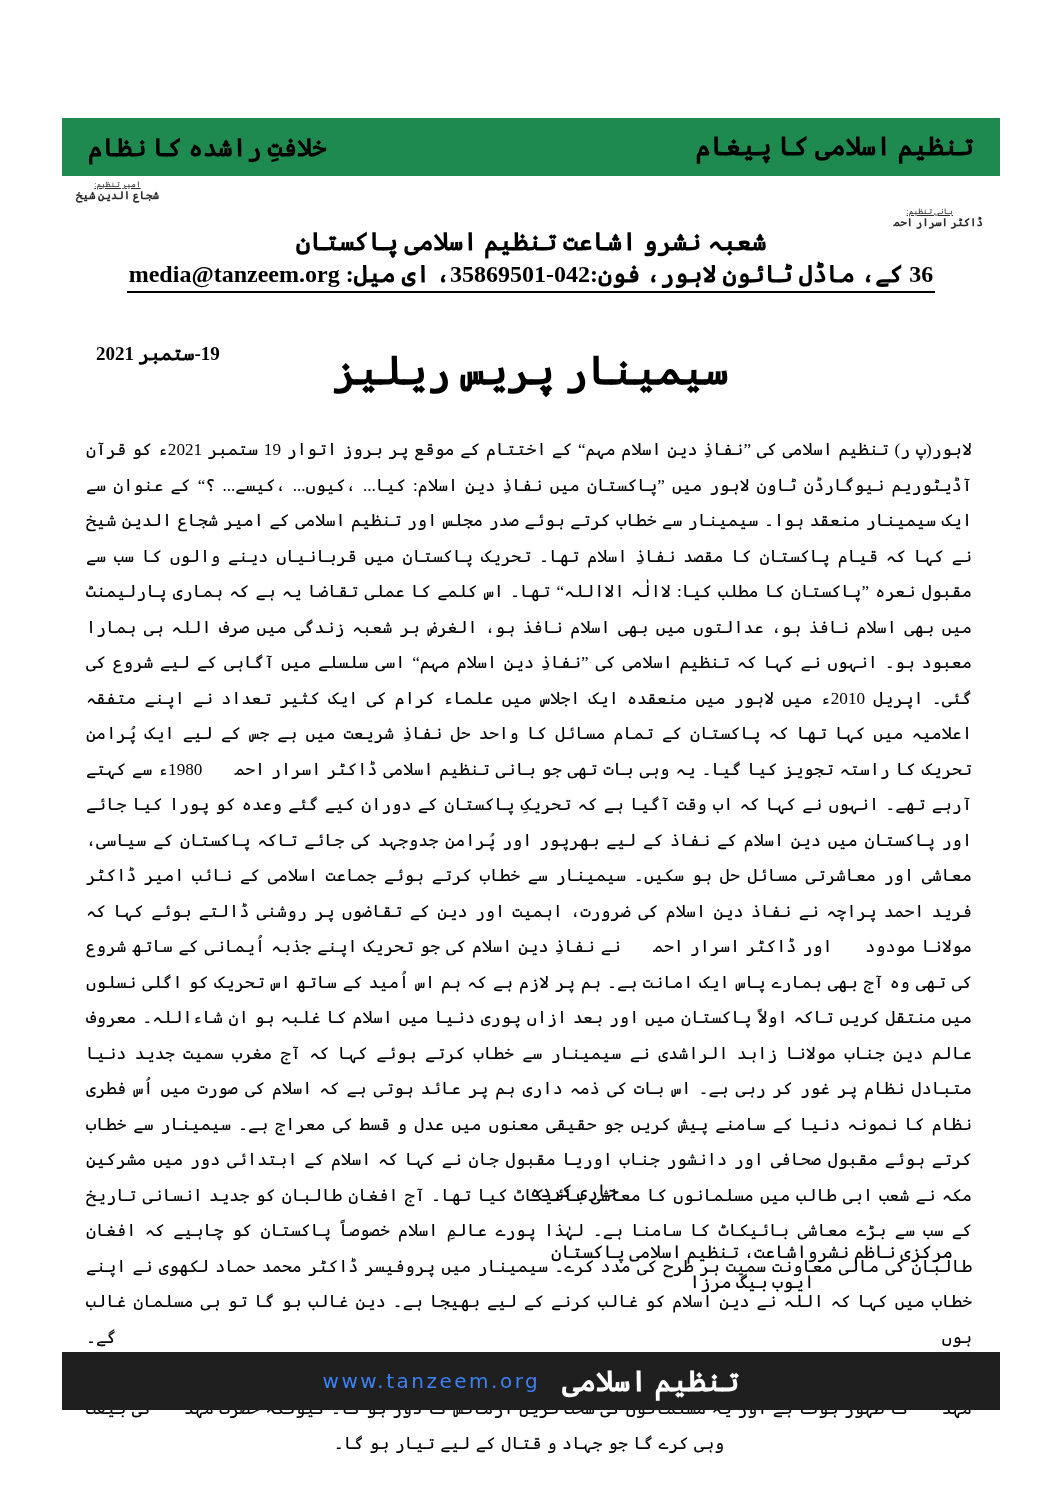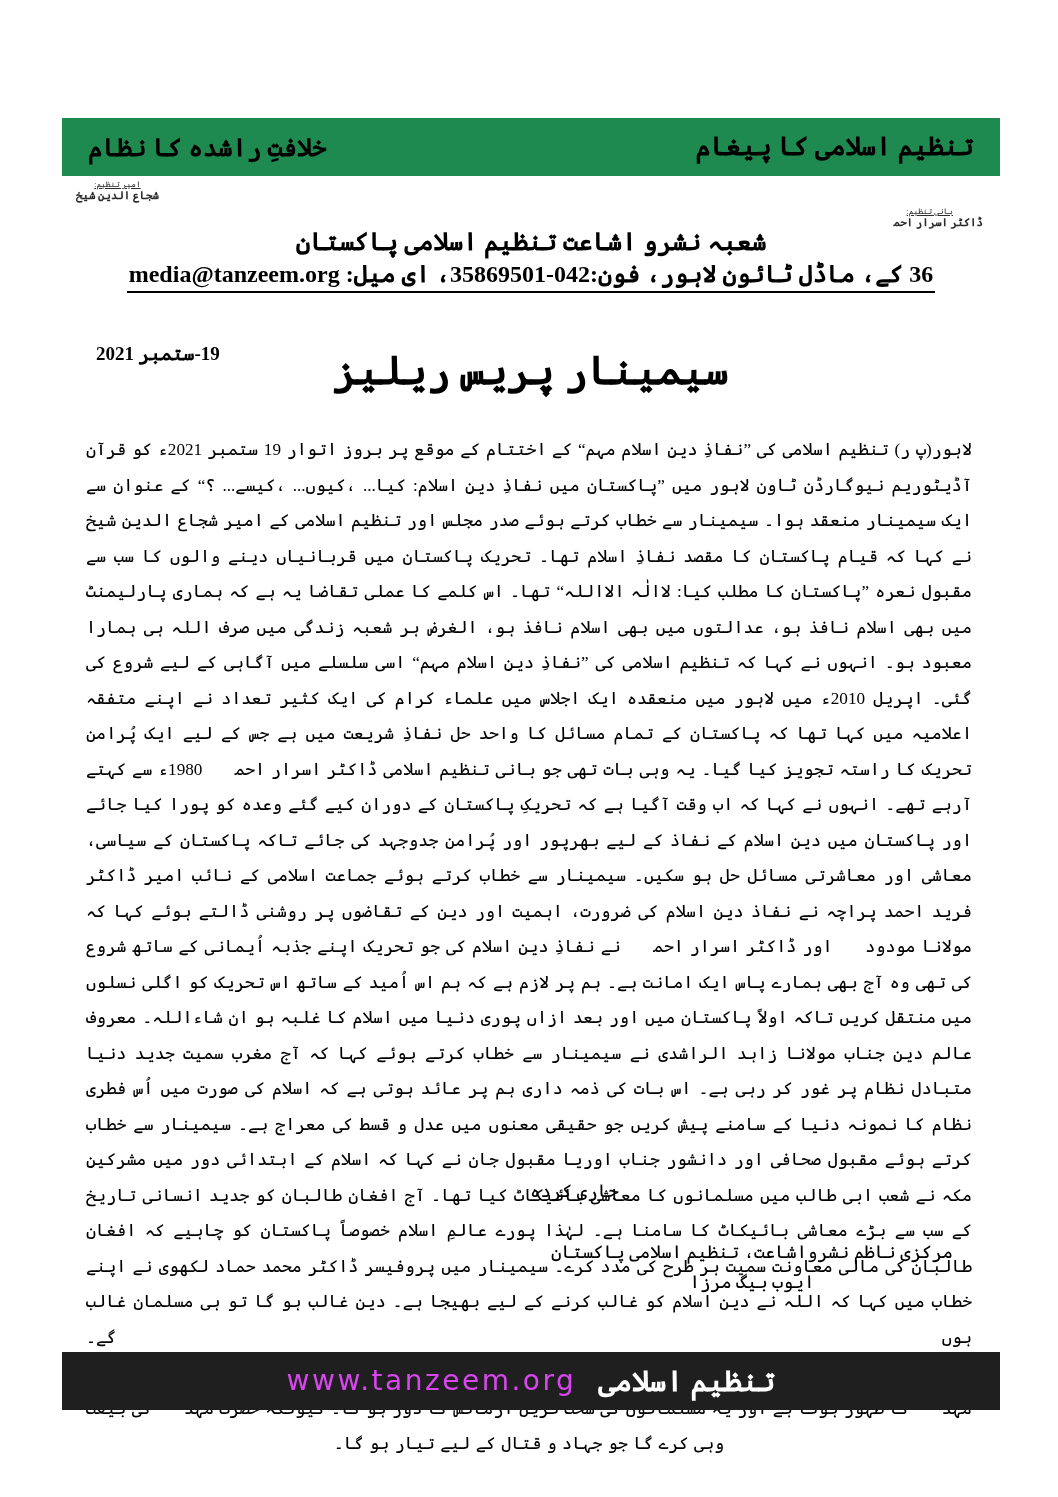--- a/index.html
+++ b/index.html
@@ -193,24 +193,24 @@
     gap: 22px;
   }
   .footer-bar .brand {
     color: #ffffff;
     font-size: 29px;
     font-weight: 700;
     line-height: 1;
     white-space: nowrap;
   }
   .footer-bar .url {
-    color: #d946ef;
+    color: #3b82f6;
     direction: ltr;
     font-family: "DejaVu Sans", "Liberation Sans", sans-serif;
-    font-size: 28px;
+    font-size: 20px;
     letter-spacing: 2.5px;
     line-height: 1;
     white-space: nowrap;
   }
 </style>
 </head>
 <body>
 
 <div class="page">
 

